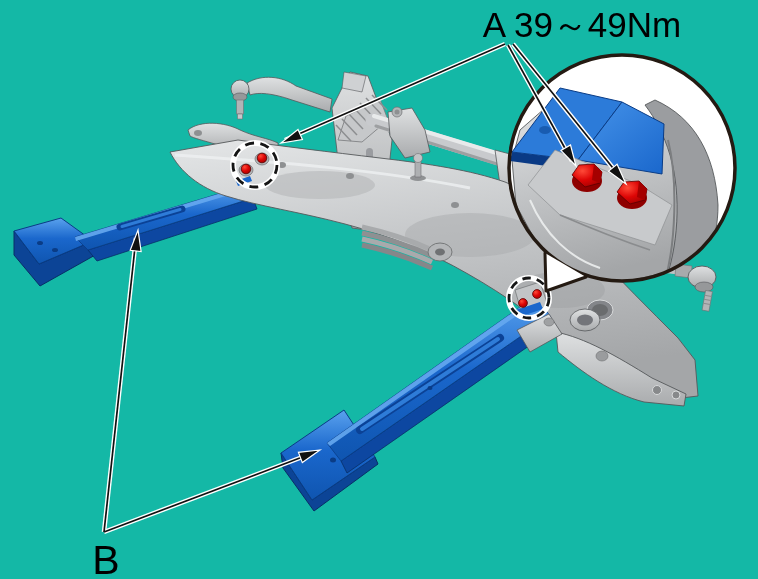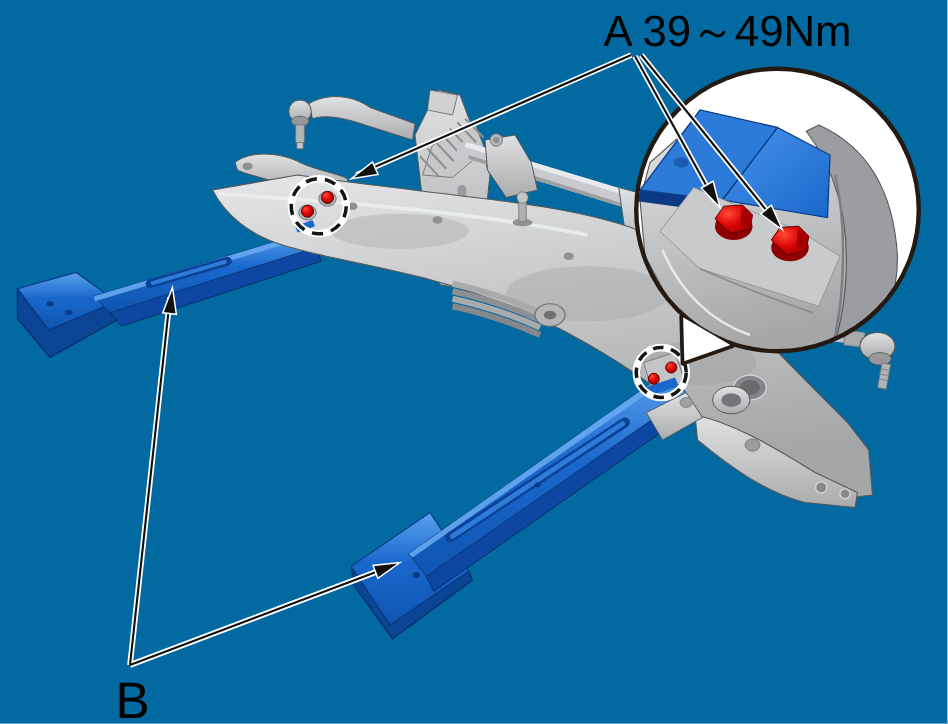--- a/index.html
+++ b/index.html
@@ -1,19 +1,19 @@
 <!DOCTYPE html>
 <html><head>
 <meta charset="utf-8">
 <style>
   html,body{margin:0;padding:0;background:#ffffff;}
   .canvas{
     position:relative;
     width:758px;height:579px;
-    background:#0369a1;
+    background:#14b8a6;
     font-family:"Liberation Sans", sans-serif;
     overflow:hidden;
   }
   svg{display:block;}
   text{fill:#000000;}
   .lbl{font-family:"Liberation Sans", sans-serif;}
 </style>
 </head>
 <body>
 

